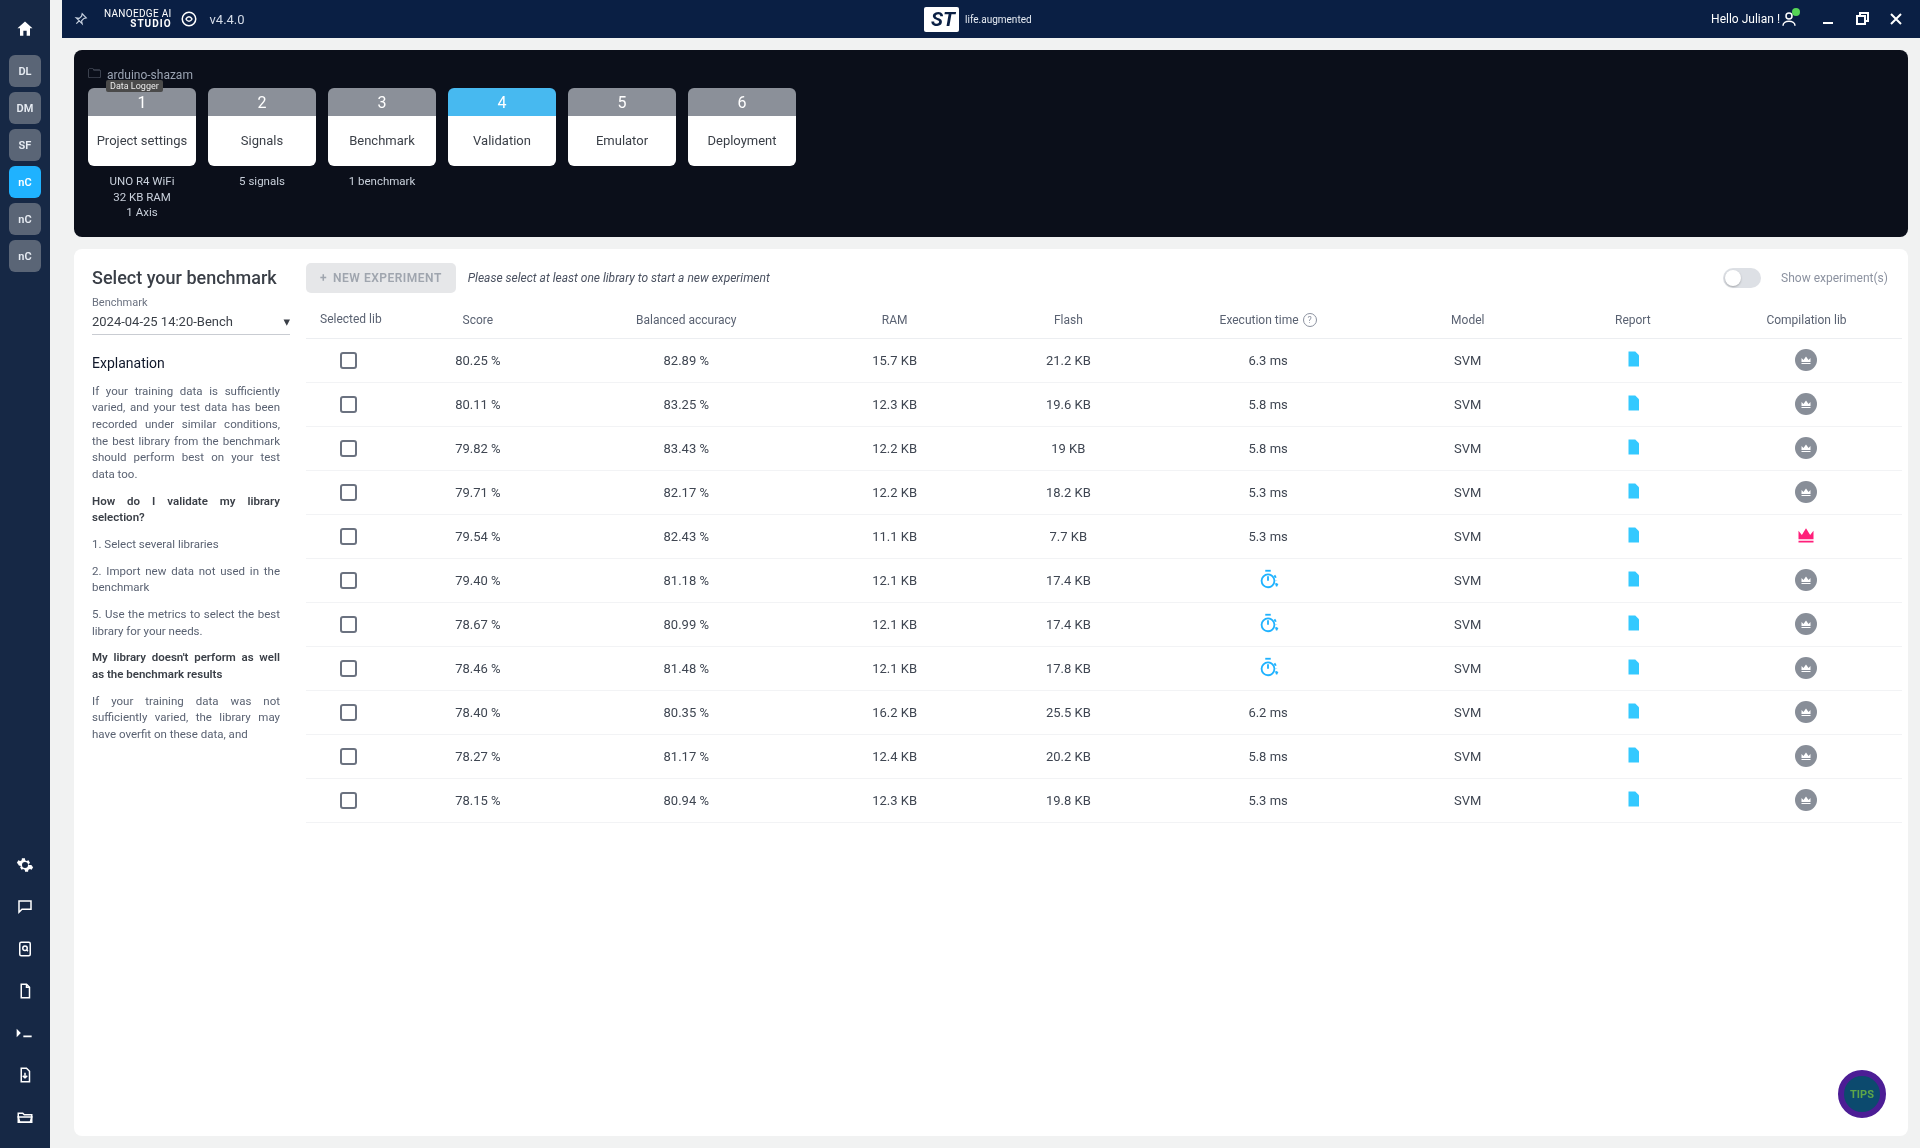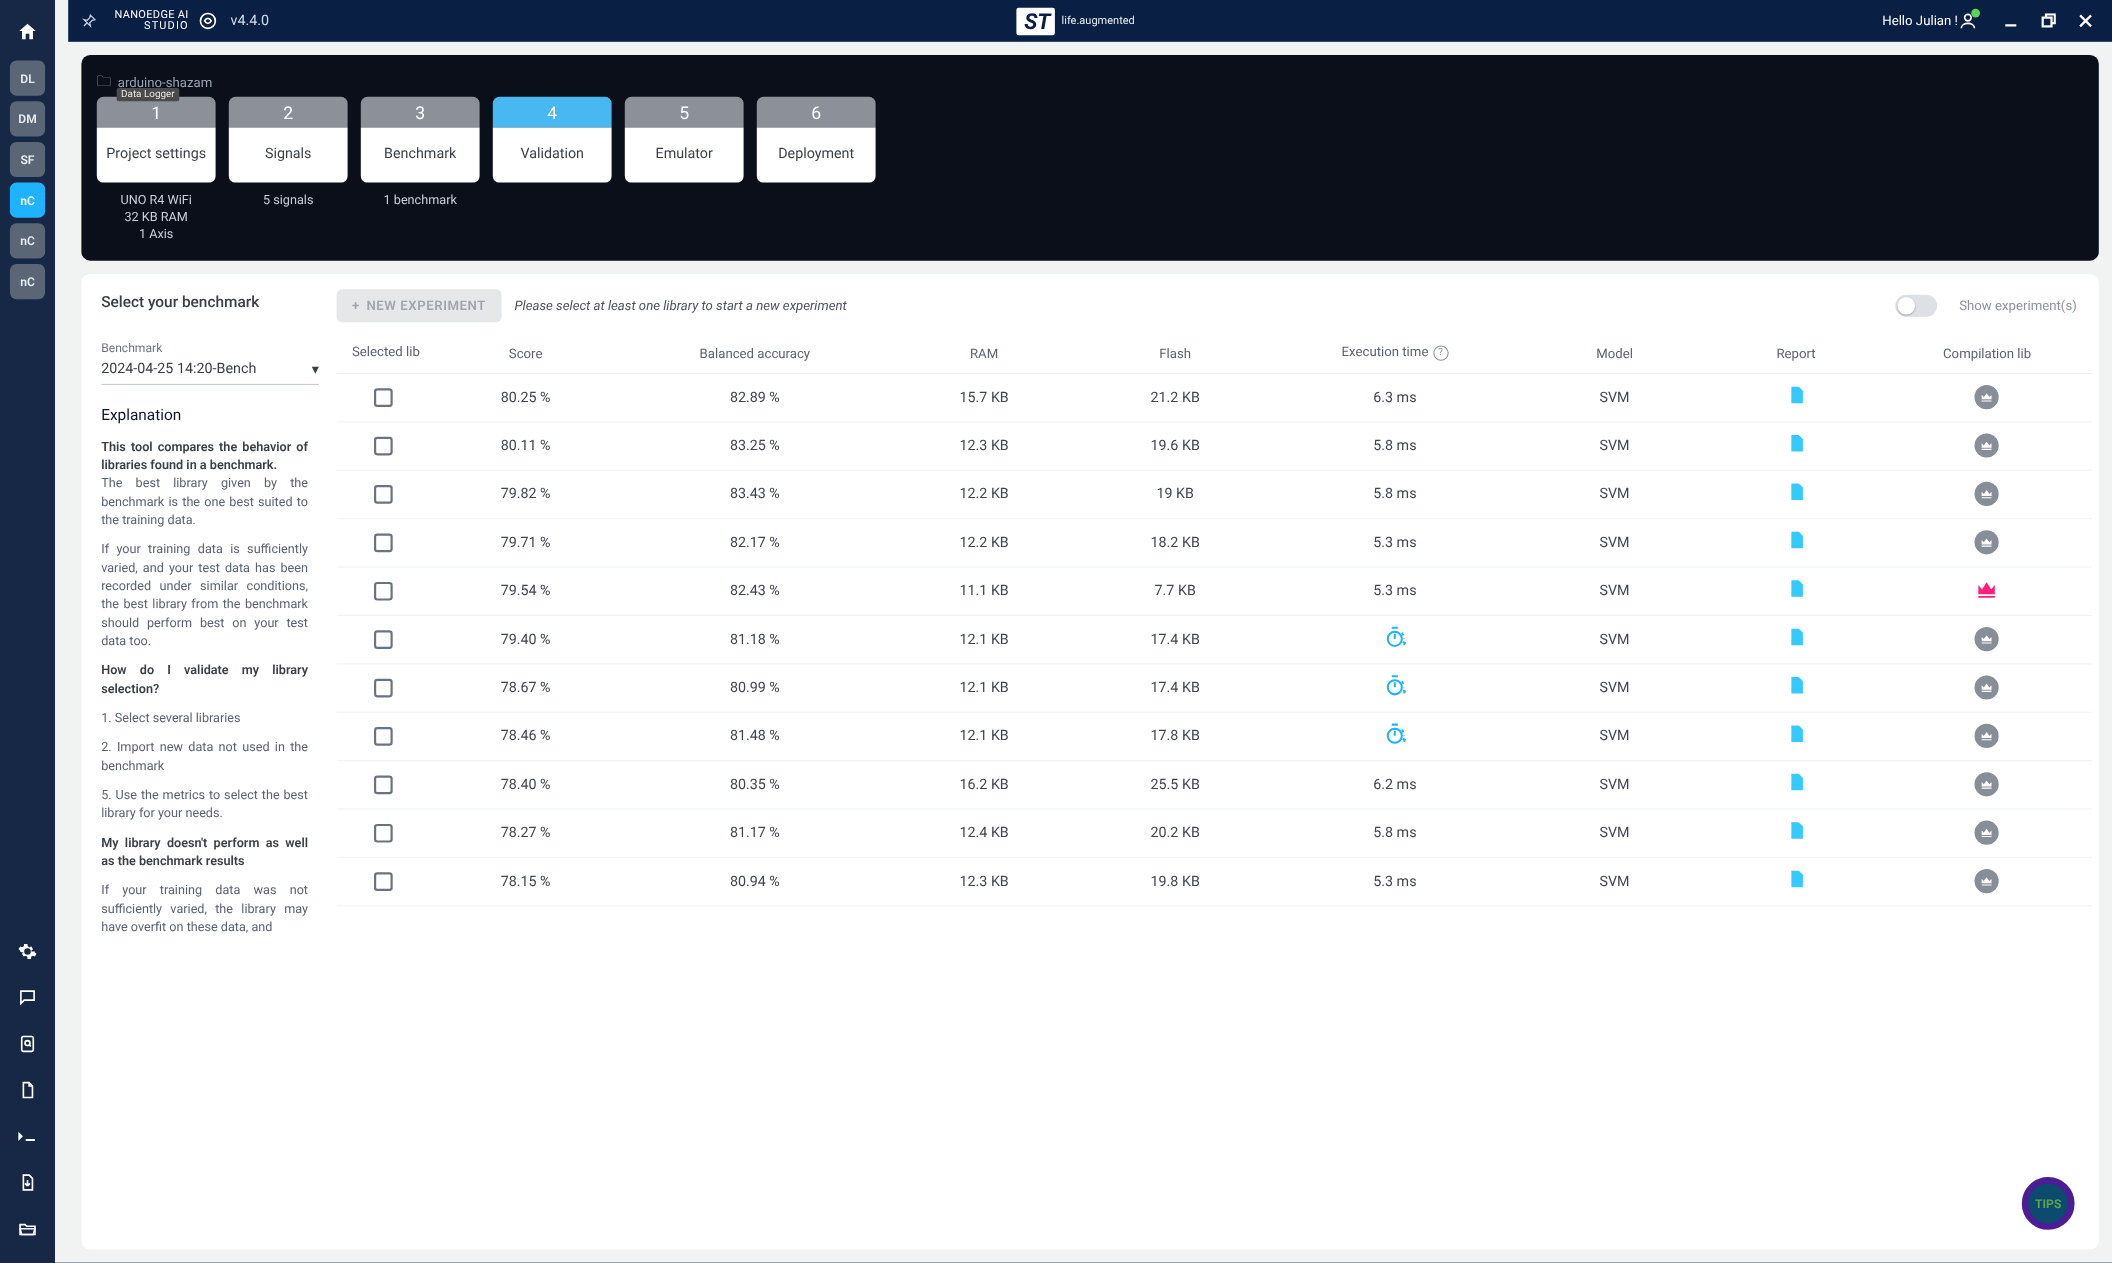--- a/index.html
+++ b/index.html
@@ -19,21 +19,21 @@
 
 
 .main-col { flex: 1; display: flex; flex-direction: column; background: #f1f2f2; padding-left: 12px; }
 
 
 .title-bar { height: 38px; background: #0a1f44; color: #fff; display: flex; align-items: center; padding: 0 12px; }
 .title-bar .pin { margin-right: 16px; color: #c5cfde; cursor: pointer; }
 .title-bar .brand { display: flex; align-items: center; gap: 8px; }
 .title-bar .brand .brand-text { font-size: 10px; line-height: 1.05; text-align: right; letter-spacing: 0.3px; }
 .title-bar .brand .brand-text1 { display:block; font-weight:400;}
-.title-bar .brand .brand-text2 { display:block; font-weight:400; letter-spacing:1px;}
+.title-bar .brand .brand-text2 { display:block; font-weight:700; letter-spacing:1px;}
 .title-bar .brand-logo { width:18px; height:18px; }
 .title-bar .version { margin-left: 12px; font-size: 13px; color: #d5dce8; }
 .title-bar .center-logo { flex: 1; display: flex; justify-content: center; align-items: center; gap: 6px; color: #e7ecf3; font-size: 10px; }
 .title-bar .center-logo .st { font-weight:700; font-style:italic; font-size:20px; background:#fff; color:#0a1f44; padding:0 4px 1px 7px; border-radius:2px; }
 .title-bar .user-area { display: flex; align-items: center; gap: 0; }
 .title-bar .hello { font-size: 12px; }
 .title-bar .dot { width:8px; height:8px; background:#56d556; border-radius:50%; position:relative; top:-7px; left:-6px;}
 .title-bar .win-btn { width: 24px; height: 24px; display:flex; align-items:center; justify-content:center; color:#fff; cursor:pointer; margin-left:10px;}
 
 
@@ -46,21 +46,21 @@
 .step-top { height:28px; background:#8b9099; border-top-left-radius:6px; border-top-right-radius:6px; display:flex; align-items:center; justify-content:center; color:#fff; font-size:16px; }
 .step-top.active { background:#47b9f0; }
 .step-body { height:50px; background:#fff; color:#3a3f47; border-bottom-left-radius:6px; border-bottom-right-radius:6px; display:flex; align-items:center; justify-content:center; font-size:13px; padding:0 4px; line-height:1.15;}
 .step-sub { margin-top:8px; font-size:11.5px; color:#c9d0db; line-height:1.35; }
 
 
 .content { flex:1; margin: 0 12px 12px 12px; background:#fff; border-radius:8px; display:flex; min-height:0; position:relative; }
 
 
 .select-panel { width: 220px; padding: 18px 4px 18px 18px; display:flex; flex-direction:column; }
-.select-title { font-size:14px; color:#3a3f47; font-weight:500; margin-bottom:27px; }
+.select-title { font-size:18px; color:#3a3f47; font-weight:500; margin-bottom:8px; }
 .bench-label { font-size:11px; color:#6b7280; }
 .bench-select { display:flex; align-items:center; justify-content:space-between; font-size:13px; color:#3a3f47; padding:5px 0; border-bottom:1px solid #c9ccd2; cursor:pointer; }
 .explain { margin-top:20px; overflow-y:auto; padding-right:10px; scrollbar-width:thin; scrollbar-color:#c3c7ce transparent;}
 .explain::-webkit-scrollbar{width:6px;} .explain::-webkit-scrollbar-thumb{background:#c3c7ce;border-radius:3px;}
 .explain-title { font-size:14px; color:#0f172a; margin-bottom:12px; }
 .explain p { font-size:11.5px; color:#5a6272; text-align:justify; margin-bottom:10px; line-height:1.45;}
 .explain .bold { font-weight:600; color:#3a3f47; }
 
 
 .table-area { flex:1; display:flex; flex-direction:column; padding: 8px 6px 0 12px; min-width:0;}
@@ -247,21 +247,20 @@
     <div class="content">
       <div class="select-panel">
         <div class="select-title">Select your benchmark</div>
         <div class="bench-label">Benchmark</div>
         <div class="bench-select">
           <span>2024-04-25 14:20-Bench</span>
           <span>▾</span>
         </div>
         <div class="explain">
           <div class="explain-title">Explanation</div>
-          <p><span class="bold">This tool compares the behavior of libraries found in a benchmark.</span><br><span>The best library given by the benchmark is the one best suited to the training data.</span></p>
           <p>If your training data is sufficiently varied, and your test data has been recorded under similar conditions, the best library from the benchmark should perform best on your test data too.</p>
           <p class="bold">How do I validate my library selection?</p>
           <p>1. Select several libraries</p>
           <p>2. Import new data not used in the benchmark</p>
           <p>5. Use the metrics to select the best library for your needs.</p>
           <p class="bold">My library doesn't perform as well as the benchmark results</p>
           <p>If your training data was not sufficiently varied, the library may have overfit on these data, and</p>
         </div>
       </div>
 

